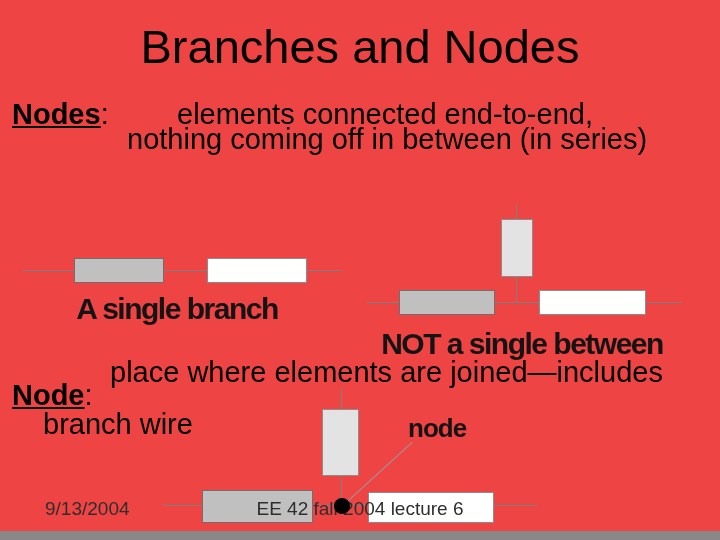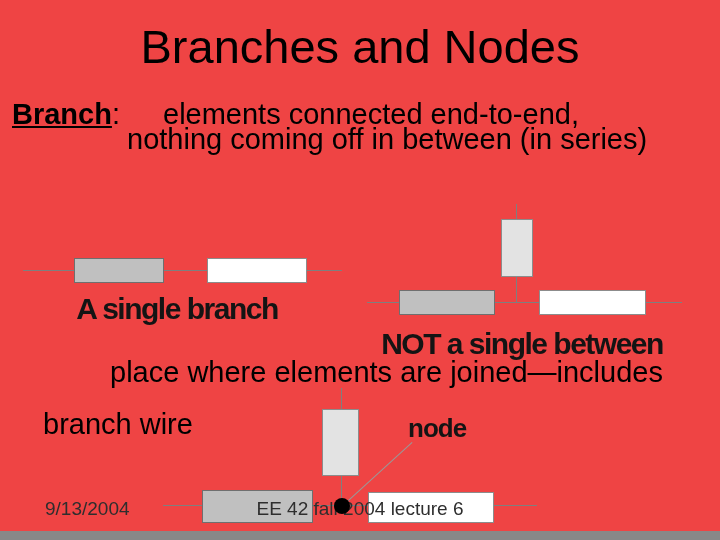--- a/index.html
+++ b/index.html
@@ -56,37 +56,38 @@
 
   .footer-text { font-size: 19px; color: #2e2e2e; }
 </style>
 </head>
 <body>
 
 <div class="slide">
 
   <h1 class="abs title">Branches and Nodes</h1>
 
-  <div class="abs body-text term" style="left:12px; top:100px;"><span class="u">Branch</span><span style="font-weight:400;">:</span></div>
-  <div class="abs body-text" style="left:163px; top:100px;">elements connected end-to-end,</div>
+  <div class="abs body-text term" style="left:12px; top:100px;"><span class="u">Nodes</span><span style="font-weight:400;">:</span></div>
+  <div class="abs body-text" style="left:177px; top:100px;">elements connected end-to-end,</div>
   <div class="abs body-text" style="left:127px; top:125px;">nothing coming off in between (in series)</div>
 
   <div class="wire-h" style="left:23px; top:270px; width:319px;"></div>
   <div class="ebox gray" style="left:74px;  top:258px; width:90px;  height:25px;"></div>
   <div class="ebox white" style="left:207px; top:258px; width:100px; height:25px;"></div>
   <div class="abs diagram-label center-x" style="left:177px; top:294px;">A single branch</div>
 
   <div class="wire-v" style="left:516px; top:204px; height:15px;"></div>
   <div class="ebox light" style="left:501px; top:219px; width:32px; height:58px;"></div>
   <div class="wire-v" style="left:516px; top:277px; height:26px;"></div>
   <div class="wire-h" style="left:367px; top:302px; width:315px;"></div>
   <div class="ebox gray" style="left:399px; top:290px; width:96px;  height:25px;"></div>
   <div class="ebox white" style="left:539px; top:290px; width:107px; height:25px;"></div>
   <div class="abs diagram-label center-x" style="left:522px; top:329px;">NOT a single between</div>
 
+  <div class="abs body-text term" style="left:12px; top:381px;"><span class="u">Node</span><span style="font-weight:400;">:</span></div>
   <div class="abs body-text" style="left:110px; top:358px;">place where elements are joined—includes</div>
   <div class="abs body-text" style="left:43px; top:410px;">branch wire</div>
 
   <div class="wire-v" style="left:341px; top:388px; height:22px;"></div>
   <div class="ebox light" style="left:322px; top:409px; width:37px; height:67px;"></div>
   <div class="wire-v" style="left:341px; top:476px; height:30px;"></div>
   <div class="wire-h" style="left:163px; top:505px; width:374px;"></div>
   <div class="ebox gray" style="left:202px; top:490px; width:111px; height:33px;"></div>
   <div class="ebox white" style="left:368px; top:492px; width:126px; height:31px;"></div>
 

